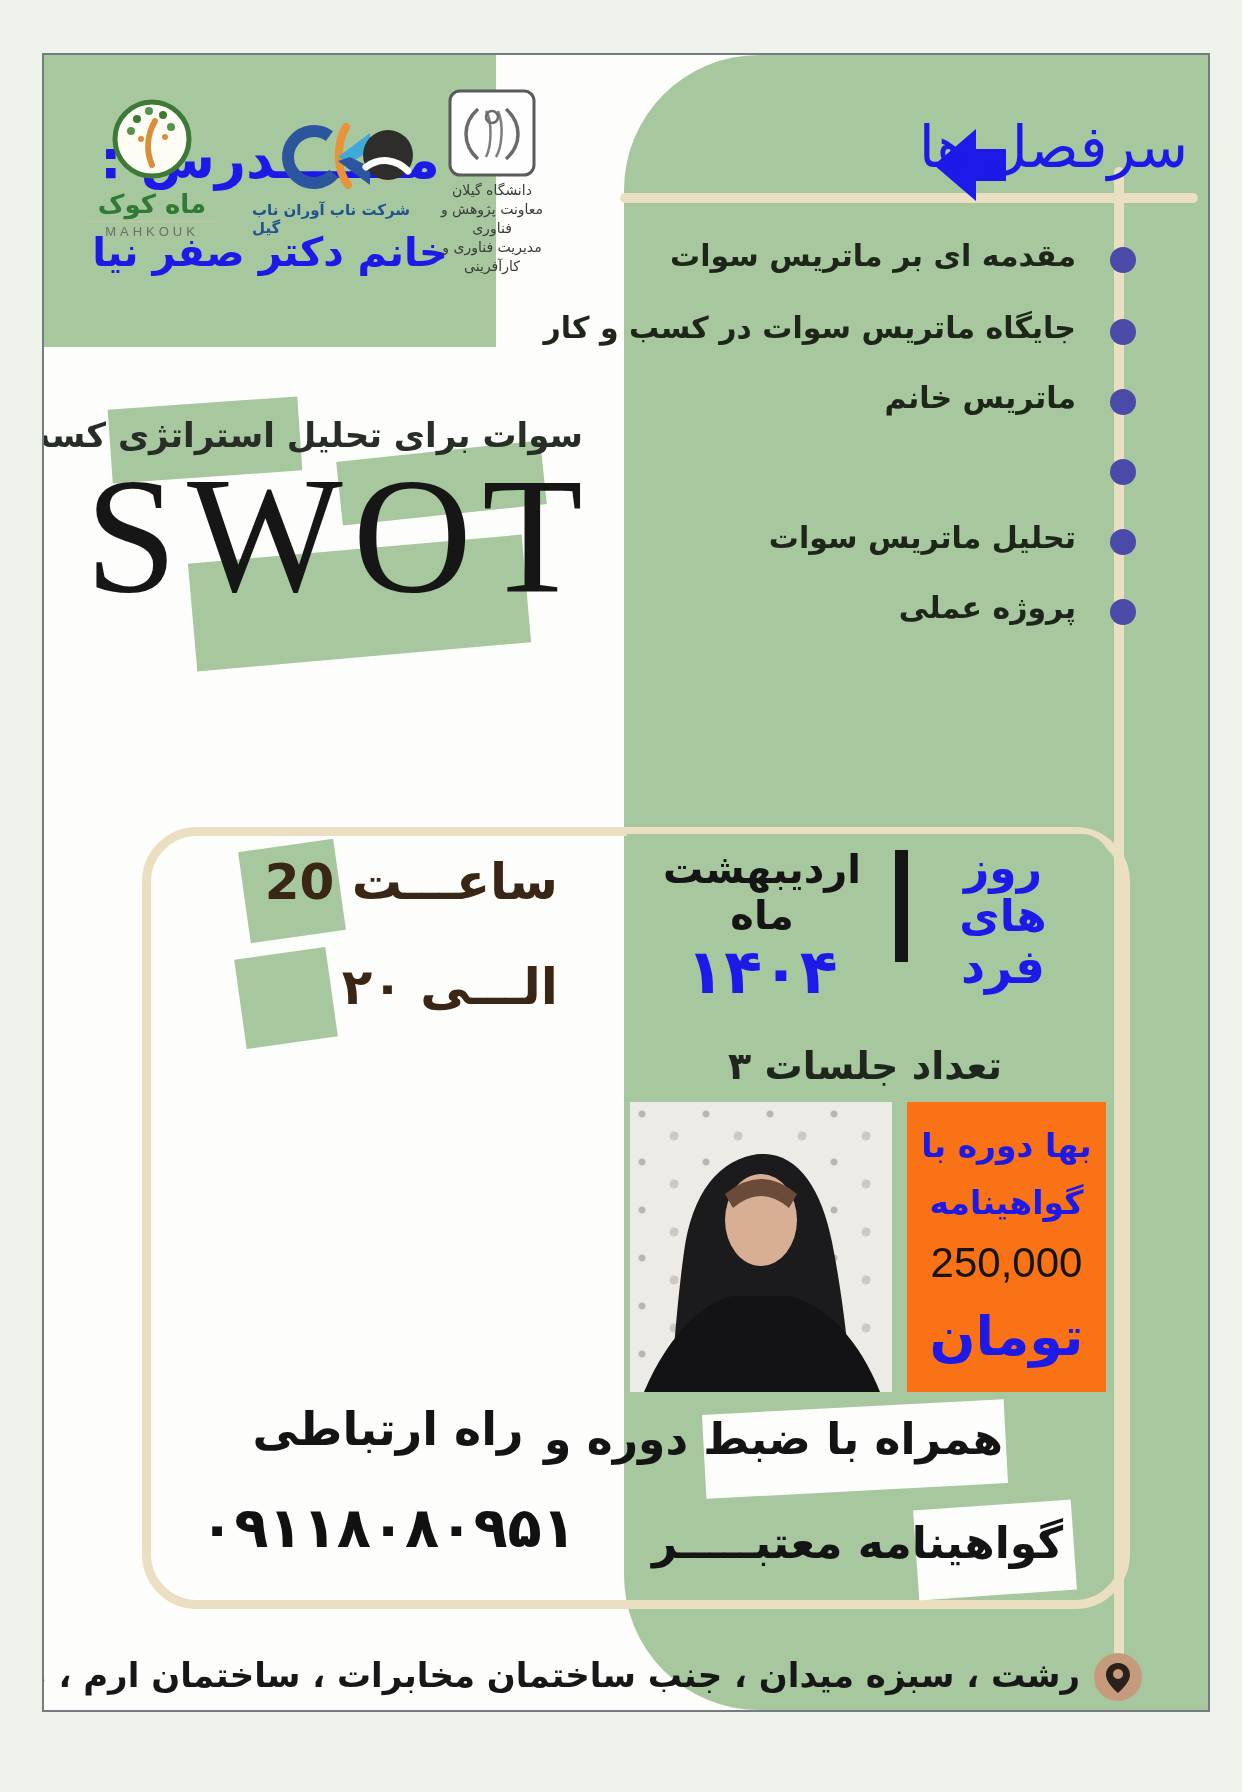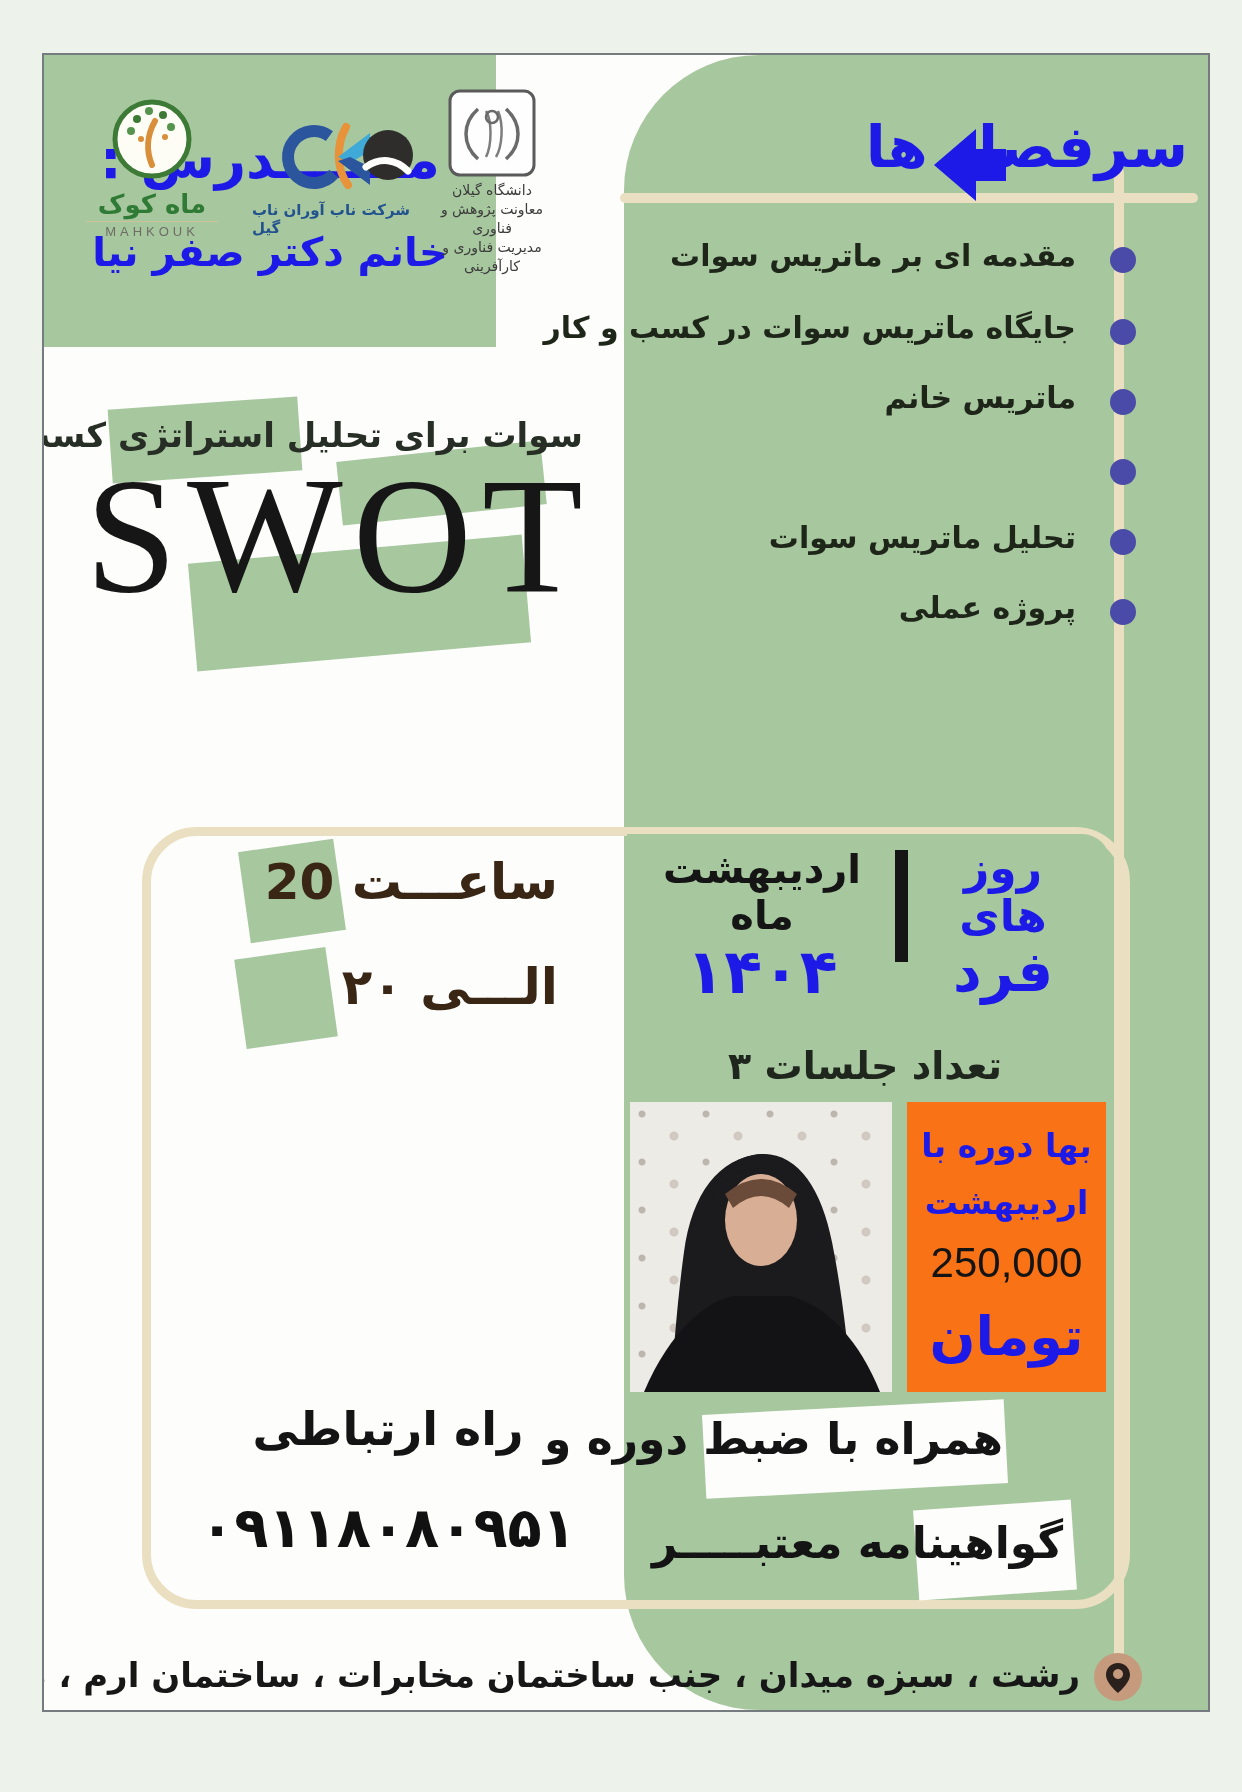--- a/index.html
+++ b/index.html
@@ -9,39 +9,39 @@
           border:2px solid #767b80;box-sizing:border-box;overflow:hidden;}
   .abs{position:absolute;}
   .rtl{direction:rtl;unicode-bidi:plaintext;}
   .green-panel{left:580px;top:0;width:588px;height:100%;background:#a7c79e;
                border-radius:135px 0 0 135px;}
   .beige{background:#eadfc0;}
   .v-line{left:1070px;top:112px;width:10px;height:1528px;border-radius:5px;}
   .title-underline{left:576px;top:138px;width:578px;height:10px;border-radius:5px;}
   .band-frame{left:98px;top:772px;width:988px;height:782px;border:9px solid #eadfc0;
               border-radius:55px;box-sizing:border-box;background:transparent;}
-  .topics-title{right:20px;top:58px;font-size:58px;font-weight:bold;color:#1d1ae8;}
+  .topics-title{right:20px;top:58px;font-size:58px;font-weight:normal;color:#1d1ae8;}
   .topic-item{right:132px;font-size:30px;font-weight:bold;color:#1e2619;white-space:nowrap;}
   .bullet{left:1066px;width:26px;height:26px;border-radius:50%;background:#4a4aa8;}
   .quad{background:#a7c79e;}
   .whitequad{background:#fdfdfc;}
   .subtitle{right:625px;top:360px;font-size:34px;font-weight:bold;color:#272e25;white-space:nowrap;}
   .swot{left:35px;top:398px;width:520px;text-align:center;font-family:"Liberation Serif","DejaVu Serif",serif;
         font-size:165px;line-height:1;color:#161616;letter-spacing:10px;}
   .time1,.time2{font-size:50px;font-weight:bold;color:#3a2614;white-space:nowrap;}
   .modares-box{left:118px;top:1042px;width:452px;height:292px;background:#a7c79e;
                display:flex;flex-direction:column;align-items:center;justify-content:center;gap:38px;}
   .modares-label{font-size:54px;font-weight:bold;color:#1d1ae8;white-space:nowrap;}
   .modares-name{font-size:40px;font-weight:bold;color:#1d1ae8;white-space:nowrap;}
   .contact-label{left:118px;top:1347px;width:452px;text-align:center;font-size:46px;font-weight:bold;color:#141414;}
   .contact-phone{left:118px;top:1440px;width:452px;text-align:center;font-size:56px;font-weight:bold;color:#111;}
   .date-box{left:583px;top:779px;width:483px;height:268px;background:#a7c79e;border-radius:0 28px 0 0;}
   .days-col{position:absolute;top:10px;right:22px;width:170px;text-align:center;color:#1d1ae8;font-weight:bold;}
   .days-l1{font-size:44px;line-height:1.1;}
-  .days-l2{font-size:56px;line-height:1.1;}
+  .days-l2{font-size:47px;line-height:1.1;}
   .date-bar{position:absolute;top:16px;right:202px;width:13px;height:112px;background:#151515;}
   .month-col{position:absolute;top:12px;right:228px;width:240px;text-align:center;}
   .month-t{font-size:40px;font-weight:bold;color:#151515;line-height:1.15;}
   .year-t{font-size:62px;font-weight:bold;color:#1d1ae8;line-height:1.1;}
   .sessions{position:absolute;bottom:14px;right:30px;width:430px;text-align:center;
             font-size:38px;font-weight:bold;color:#1f261d;}
   .photo{left:586px;top:1047px;width:262px;height:290px;overflow:hidden;
          background-color:#ecebe6;
          background-image:radial-gradient(circle at 12px 12px,#bcb6ae 3px,transparent 4px),
                           radial-gradient(circle at 44px 34px,#cfc9c1 4px,transparent 5px);
@@ -170,21 +170,21 @@
         <path d="M131,52 C88,56 62,92 54,150 C47,200 44,250 40,290 L222,290 C218,244 212,190 202,140 C192,88 168,50 131,52 Z" fill="#1b1a1d"></path>
         <path d="M14,290 C40,228 78,198 104,194 L160,194 C198,204 230,240 250,290 Z" fill="#131215"></path>
         <ellipse cx="131" cy="118" rx="36" ry="46" fill="#d8ae94"></ellipse>
         <path d="M95,92 Q131,62 167,92 L159,106 Q131,82 103,106 Z" fill="#6a4a38"></path>
         <path d="M131,52 C104,54 88,70 82,96 C94,74 110,66 131,66 C152,66 168,74 180,96 C174,70 158,54 131,52 Z" fill="#1b1a1d"></path>
       </svg>
     </div>
 
     <div class="price-box abs">
       <div class="price-l1 rtl">بها دوره با</div>
-      <div class="price-l2 rtl">اردیبهشت</div>
+      <div class="price-l2 rtl">گواهینامه</div>
       <div class="price-amt">250,000</div>
       <div class="price-cur rtl">تومان</div>
     </div>
 
     <div class="abs whitequad" style="left:660px;top:1352px;width:302px;height:84px;transform:rotate(-3deg);"></div>
     <div class="abs extra1 rtl">همراه با ضبط دوره و</div>
     <div class="abs whitequad" style="left:872px;top:1450px;width:158px;height:90px;transform:rotate(-4deg);"></div>
     <div class="abs extra2 rtl">گواهینامه معتبـــــر</div>
 
     <div class="abs contact-label rtl">راه ارتباطی</div>

